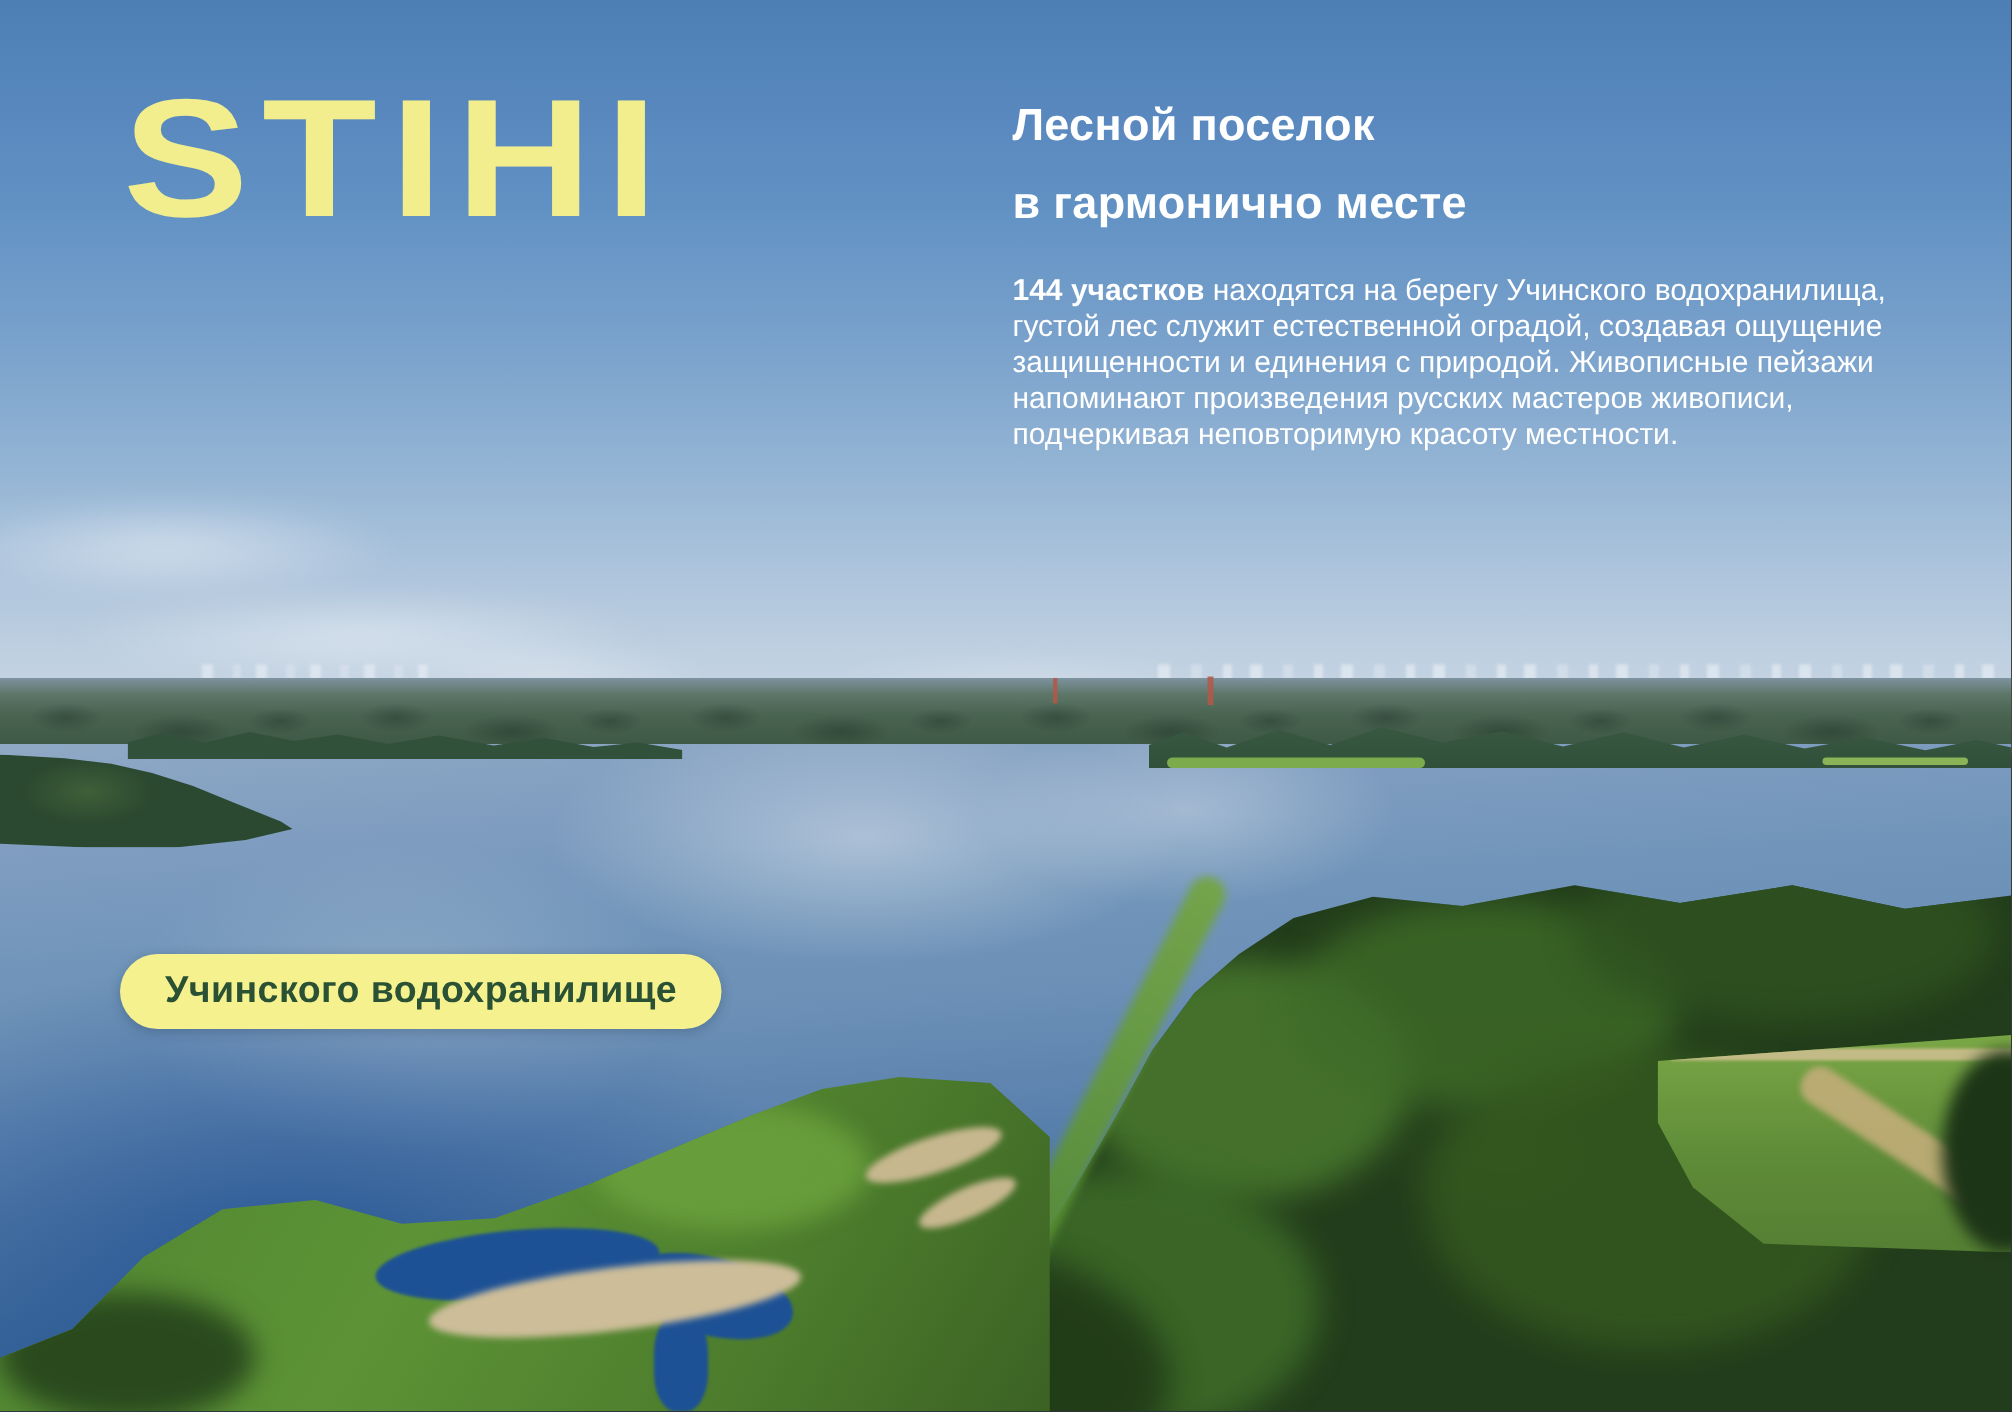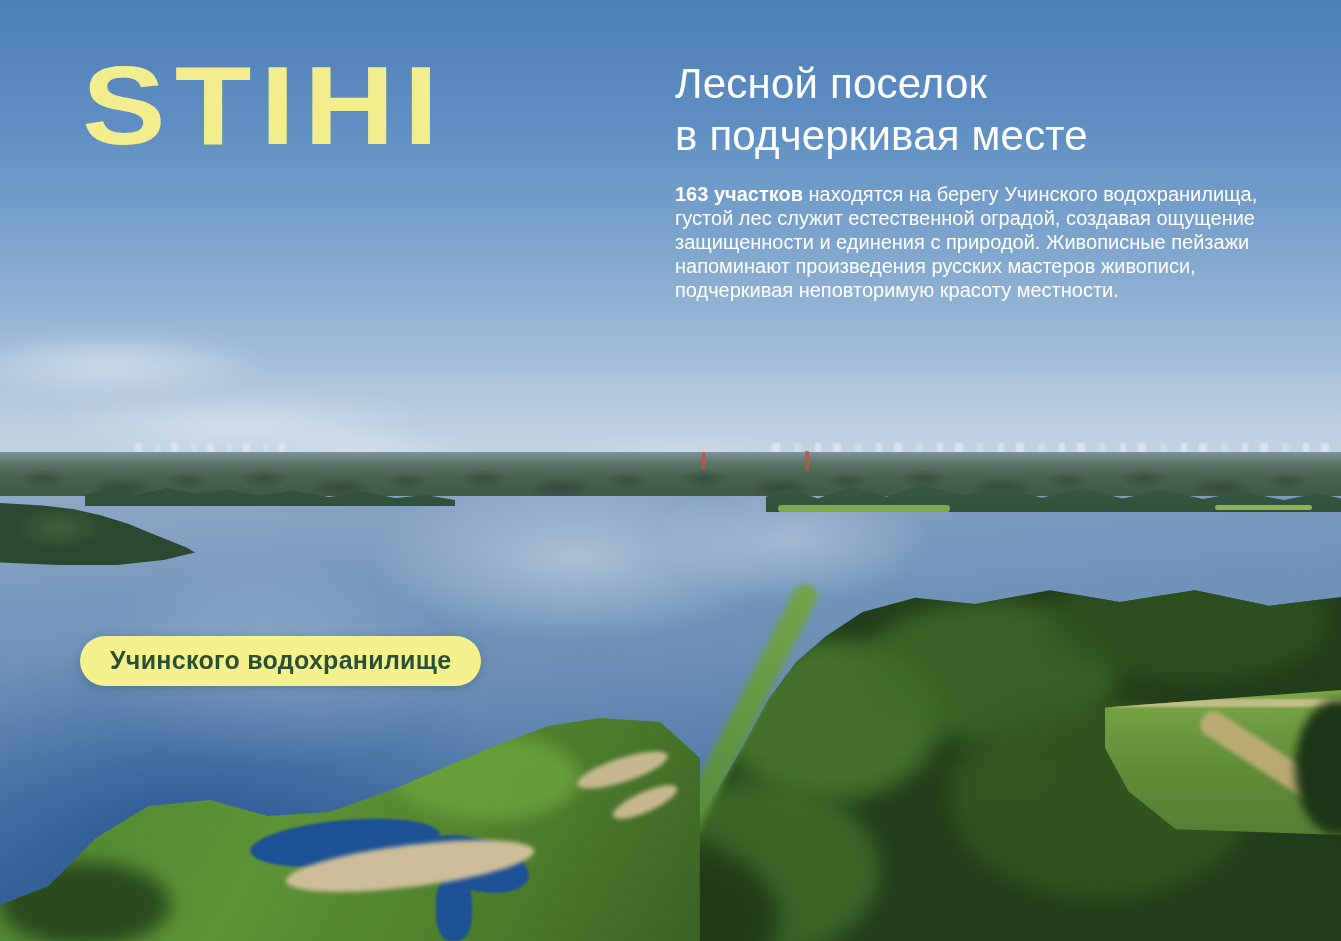--- a/index.html
+++ b/index.html
@@ -160,21 +160,21 @@
   .sand-3{ left:610px; top:74px; width:70px; height:20px; transform:rotate(-24deg); background:#c7b78f; }
 
   
   .logo{
     position:absolute; left:82px; top:50px;
     font-size:112px; font-weight:700; line-height:1;
     letter-spacing:8px; color:#f2ee8d;
     transform:scaleX(1.12); transform-origin:left top;
   }
   .content{ position:absolute; left:675px; top:58px; width:632px; color:#ffffff; }
-  .heading{ font-size:42px; line-height:52px; font-weight:400; letter-spacing:.2px; }
+  .heading{ font-size:30px; line-height:52px; font-weight:700; letter-spacing:.2px; }
   .heading span{ display:block; }
   .para{ font-size:20px; line-height:24px; font-weight:400; }
   .para-1{ margin-top:26px; }
   .para-2{ margin-top:20px; }
   .para b{ font-weight:700; }
   .badge{
     position:absolute; left:80px; top:636px;
     background:#f6f18f; color:#2a5134;
     font-size:25px; font-weight:700; letter-spacing:.3px;
     padding:10px 30px 11px; border-radius:28px;
@@ -237,20 +237,20 @@
       <div class="sand sand-2"></div>
       <div class="sand sand-3"></div>
     </div>
   </div>
 
   <div class="logo">STIHI</div>
 
   <div class="content">
     <h1 class="heading">
         <span>Лесной поселок</span>
-        <span>в подчеркивая месте</span>
+        <span>в гармонично месте</span>
       </h1>
-    <p class="para para-2"><b>163 участков</b><span> находятся на берегу Учинского водохранилища, густой лес служит естественной оградой, создавая ощущение защищенности и единения с природой. Живописные пейзажи напоминают произведения русских мастеров живописи, подчеркивая неповторимую красоту местности.</span></p>
+    <p class="para para-2"><b>144 участков</b><span> находятся на берегу Учинского водохранилища, густой лес служит естественной оградой, создавая ощущение защищенности и единения с природой. Живописные пейзажи напоминают произведения русских мастеров живописи, подчеркивая неповторимую красоту местности.</span></p>
   </div>
 
   <div class="badge">Учинского водохранилище</div>
 
 </div>
 
 </body></html>

